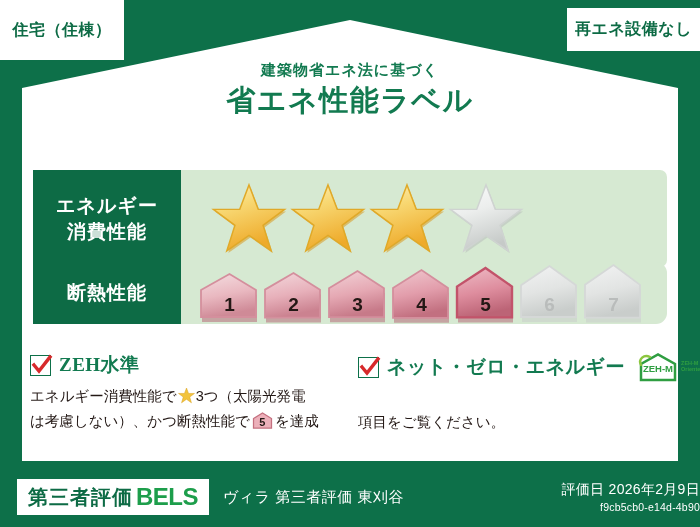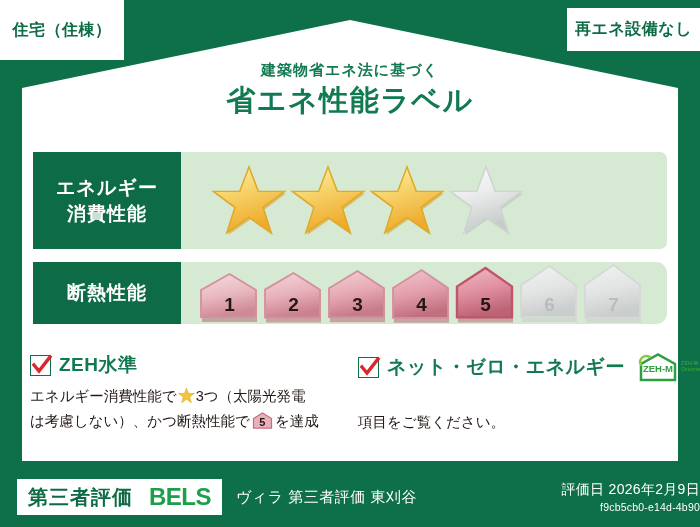--- a/index.html
+++ b/index.html
@@ -70,21 +70,21 @@
   }
 
   
   .perf-row {
     position: absolute;
     left: 33px;
     display: flex;
     z-index: 5;
     background: #d6e9d2;
   }
-  #row-energy { top: 152px; width: 634px; height: 97px; border-radius: 7px; }
+  #row-energy { top: 170px; width: 634px; height: 97px; border-radius: 7px; }
   #row-insul  { top: 262px; width: 634px; height: 62px; border-radius: 11px; }
 
   .perf-label {
     width: 148px;
     flex: 0 0 148px;
     background: #0d6b45;
     color: #ffffff;
     font-weight: bold;
     font-size: 19px;
     letter-spacing: 1px;
@@ -145,20 +145,21 @@
     background: #fff;
     position: relative;
   }
   .checkbox svg { position: absolute; left: -1px; top: -3px; }
   .check-title {
     font-size: 19px;
     font-weight: bold;
     color: #127a50;
     letter-spacing: 0.5px;
     white-space: nowrap;
+    font-family: Liberation Serif, serif;
   }
   .check-body {
     font-size: 14.5px;
     color: #231815;
     line-height: 1.55;
     letter-spacing: 0px;
   }
   .inline-star { display: inline-block; vertical-align: -3px; margin: 0 1px; }
   .inline-badge {
     display: inline-block;
@@ -183,21 +184,21 @@
     display: flex;
     align-items: center;
   }
   #bels-box {
     margin-left: 17px;
     background: #ffffff;
     height: 36px;
     padding: 0 11px;
     display: flex;
     align-items: center;
-    gap: 16px;
+    gap: 3px;
   }
   #bels-ja {
     font-size: 20px; font-weight: bold; color: #0d6b45; letter-spacing: 1px;
   }
   #bels-en {
     font-size: 24px; font-weight: bold; color: #1d9e4b; letter-spacing: -0.5px;
   }
   #property-name {
     margin-left: 14px;
     color: #ffffff;

